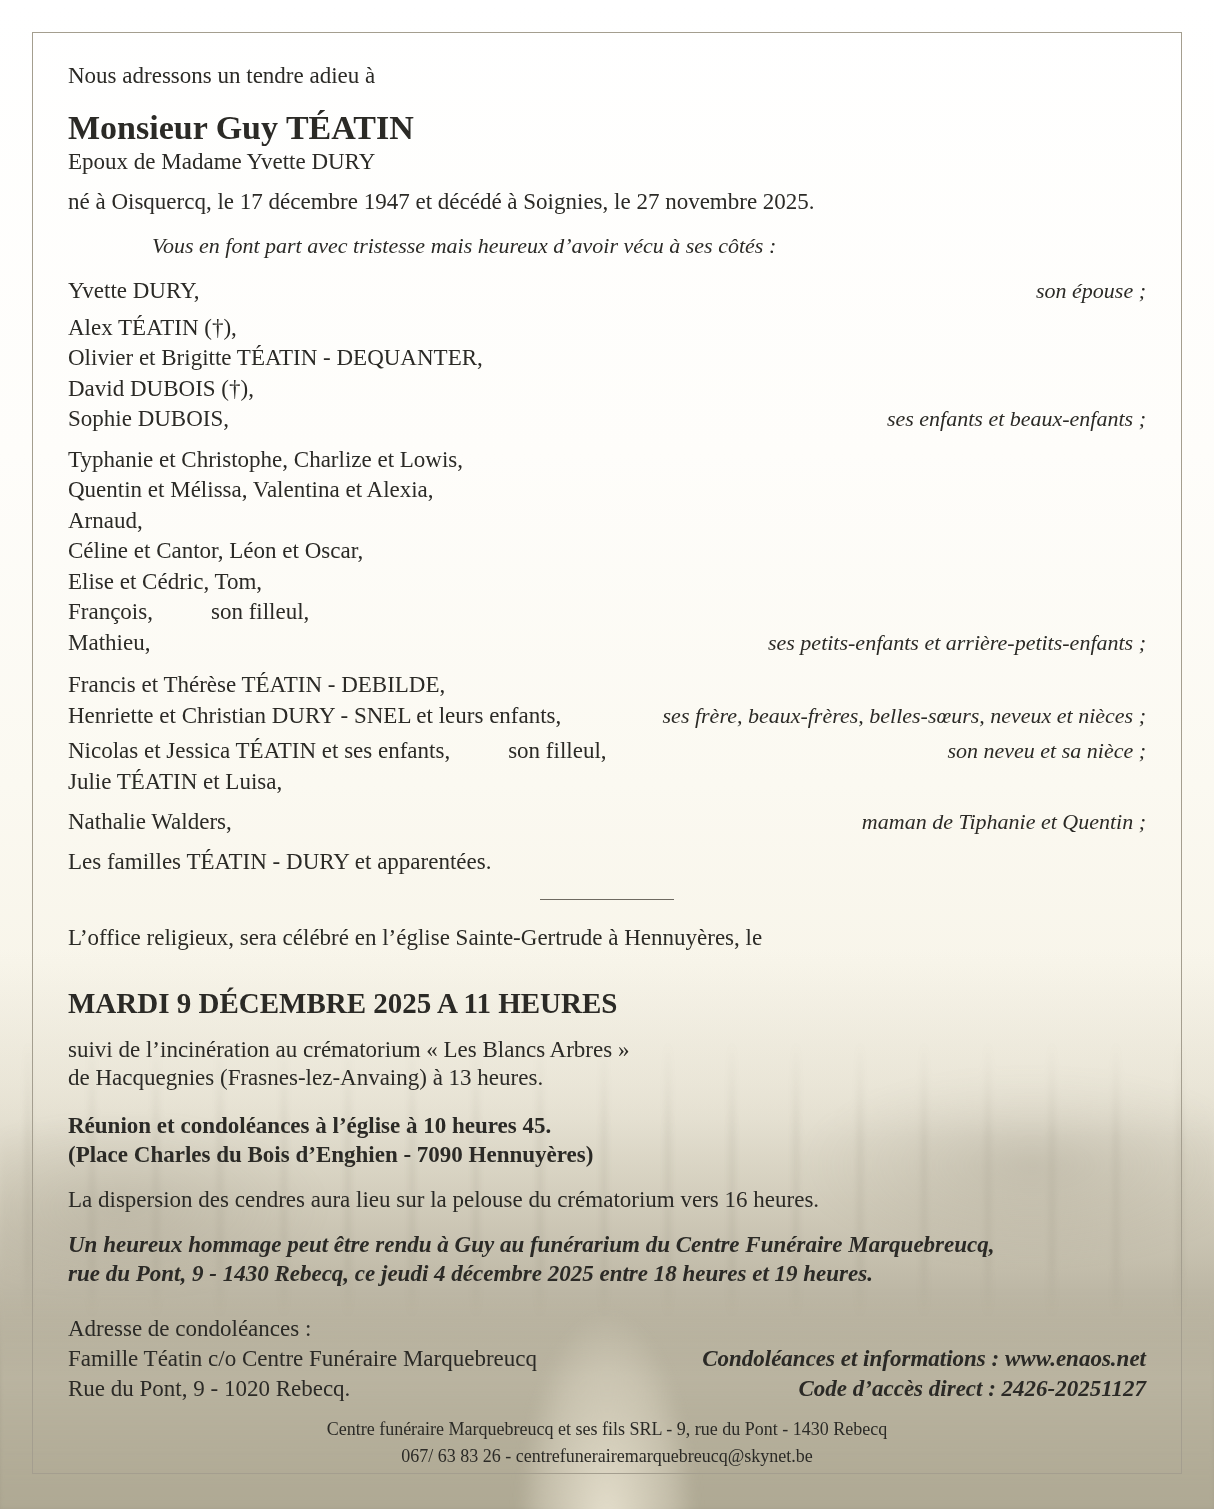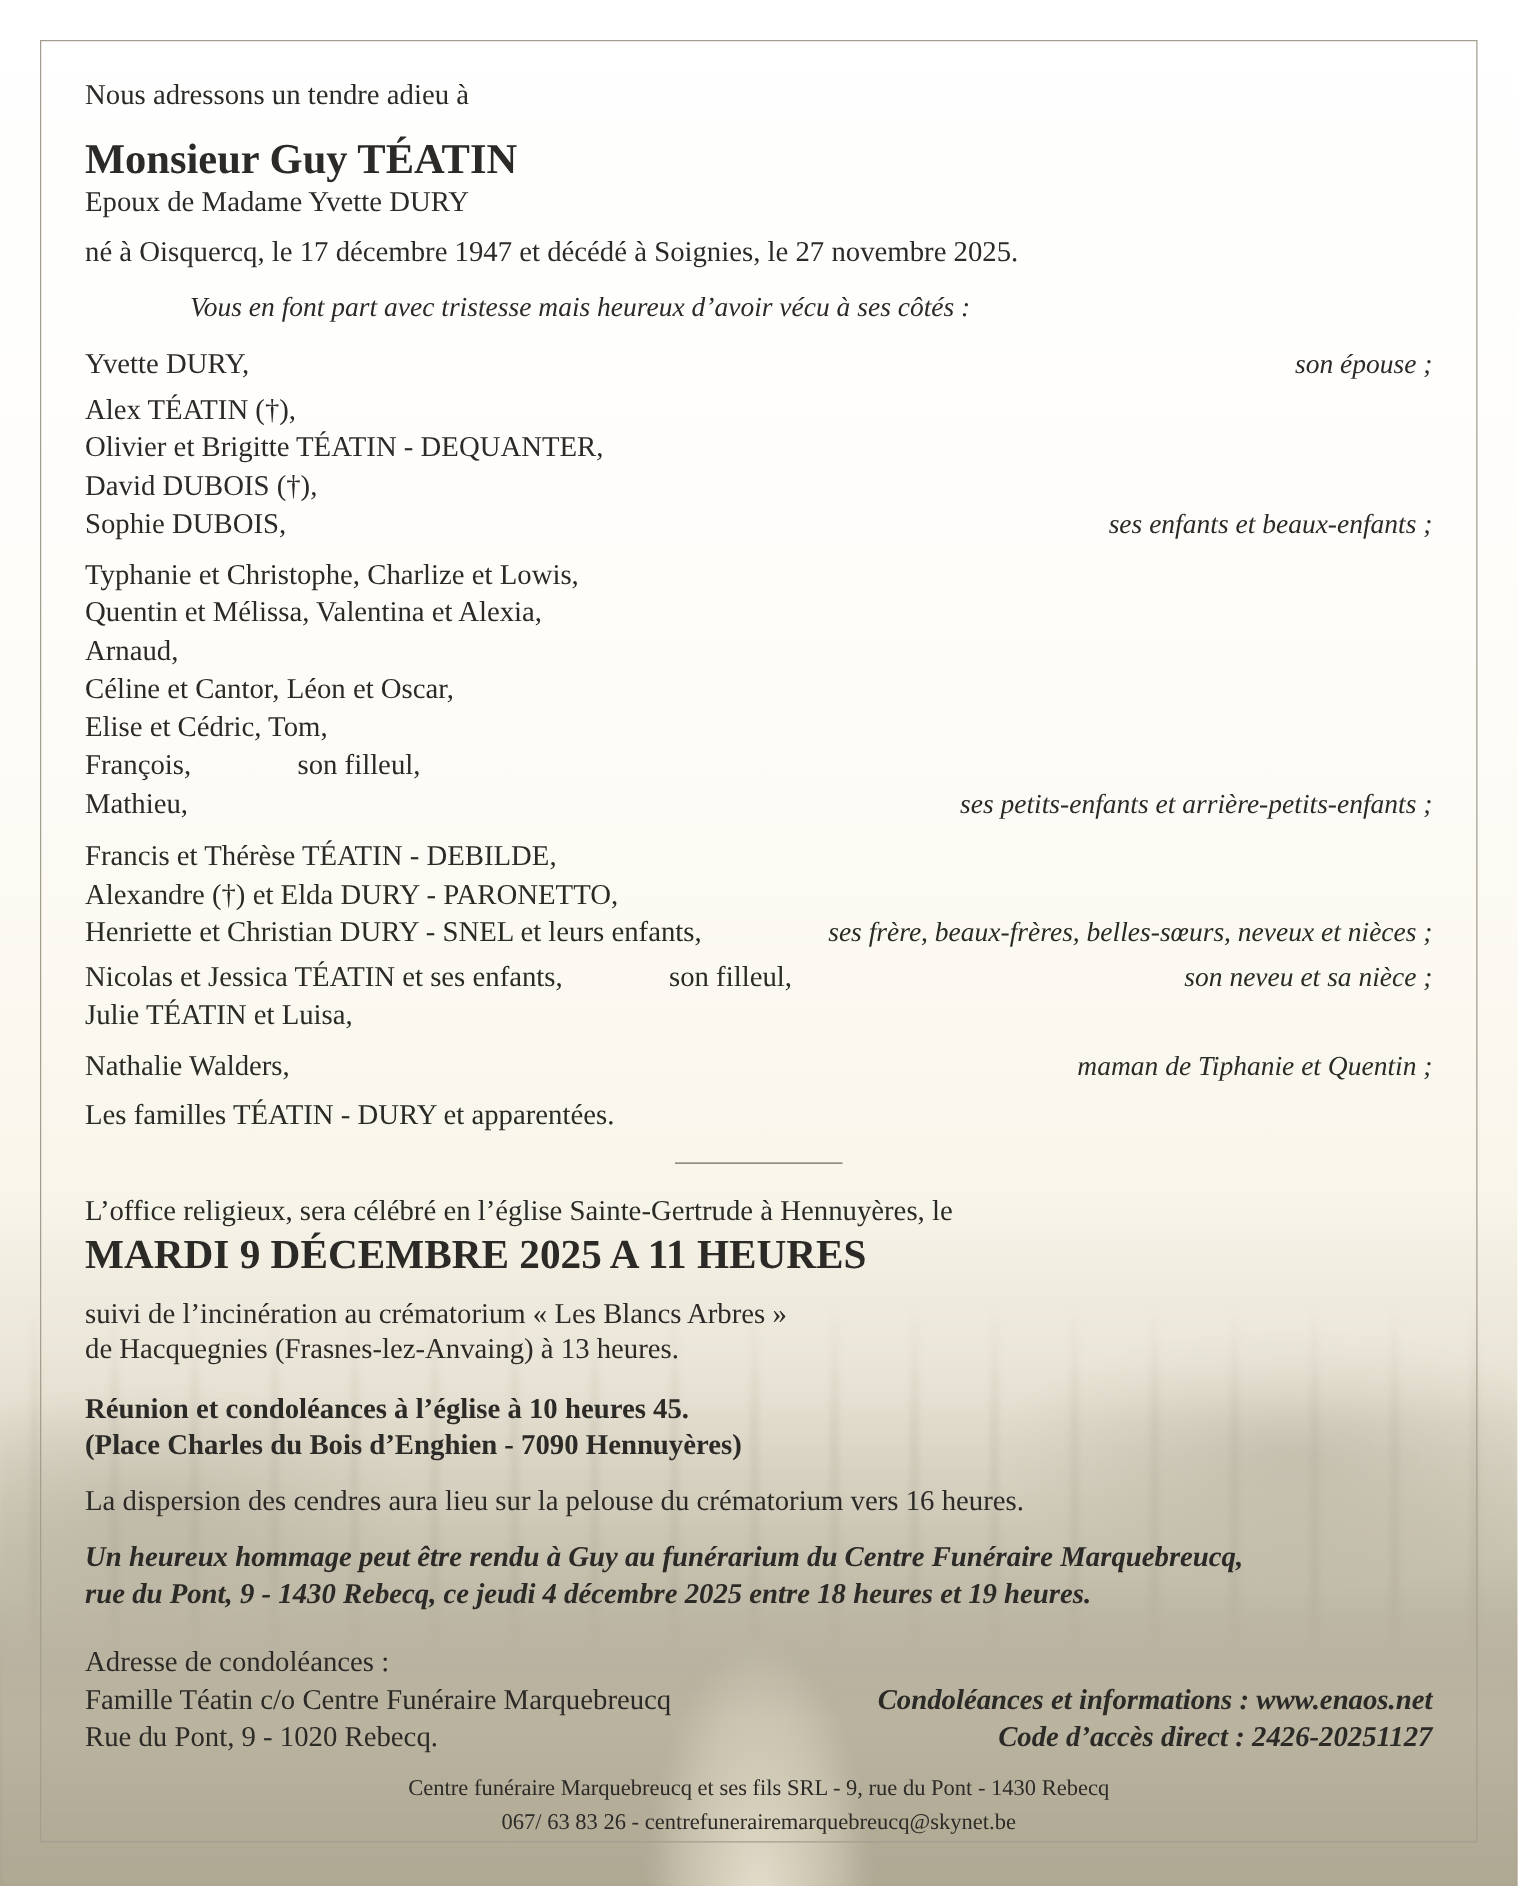--- a/index.html
+++ b/index.html
@@ -42,28 +42,28 @@
   .center { text-align:left; }
   .intro    { margin-top:30px; font-size:23px; line-height:28px; }
   .name     { margin-top:18px; font-size:34px; line-height:40px; font-weight:bold; }
   .spouse   { font-size:23px; line-height:28px; }
   .life     { margin-top:12px; font-size:23px; line-height:28px; }
   .announce { margin-top:16px; padding-left:84px; font-size:22px; line-height:28px; font-style:italic; }
 
   .family { margin-top:16px; }
   .group  { margin-top:0; }
   .g1{margin-top:6px;} .g2{margin-top:10px;} .g3{margin-top:12px;} .g4{margin-top:5px;} .g5{margin-top:10px;} .g6{margin-top:9px;}
-  .row { display:flex; align-items:flex-start; font-size:23px; line-height:30.5px;gap:27px; }
+  .row { display:flex; align-items:flex-start; font-size:23px; line-height:30.5px; }
   .row .mid   { margin-left:58px; }
   .row .right { margin-left:auto; font-style:italic; font-size:22px; white-space:nowrap; }
 
   .divider { margin:22px auto 0; width:134px; border:0; border-top:1.5px solid #6e6a61; }
 
   .office    { margin-top:24px; font-size:23px; line-height:28px; }
-  .bigdate   { margin-top:3px; font-size:33px; line-height:36px; font-weight:bold; }
+  .bigdate   { margin-top:33px; font-size:29px; line-height:36px; font-weight:bold; }
   .cremation { margin-top:15px; font-size:23px; line-height:28px; }
   .reunion   { margin-top:19px; font-size:23px; line-height:29px; font-weight:bold; }
   .dispersion{ margin-top:17px; font-size:23px; line-height:28px; }
   .hommage   { margin-top:16px; font-size:23px; line-height:29px; font-weight:bold; font-style:italic; }
 
   .addr-zone { margin-top:26px; display:flex; align-items:flex-start; font-size:23px; line-height:30px; }
   .addr-left  { text-align:left; }
   .addr-right { margin-left:auto; margin-top:30px; text-align:right; font-weight:bold; font-style:italic; }
 
   .footer { margin-top:12px; text-align:center; font-size:18px; line-height:27px; }
@@ -135,23 +135,20 @@
       </div>
       <div class="row">
         <span>Mathieu,</span>
         <span class="right">ses petits-enfants et arrière-petits-enfants ;</span>
       </div>
     </div>
 
     <div class="group g3">
       <div class="row">
         <span>Francis et Thérèse TÉATIN - DEBILDE,</span>
-      </div>
-      <div class="row">
-        <span>Alexandre (†) et Elda DURY - PARONETTO,</span>
       </div>
       <div class="row">
         <span>Henriette et Christian DURY - SNEL et leurs enfants,</span>
         <span class="right">ses frère, beaux-frères, belles-sœurs, neveux et nièces ;</span>
       </div>
     </div>
 
     <div class="group g4">
       <div class="row">
         <span>Nicolas et Jessica TÉATIN et ses enfants,</span>

